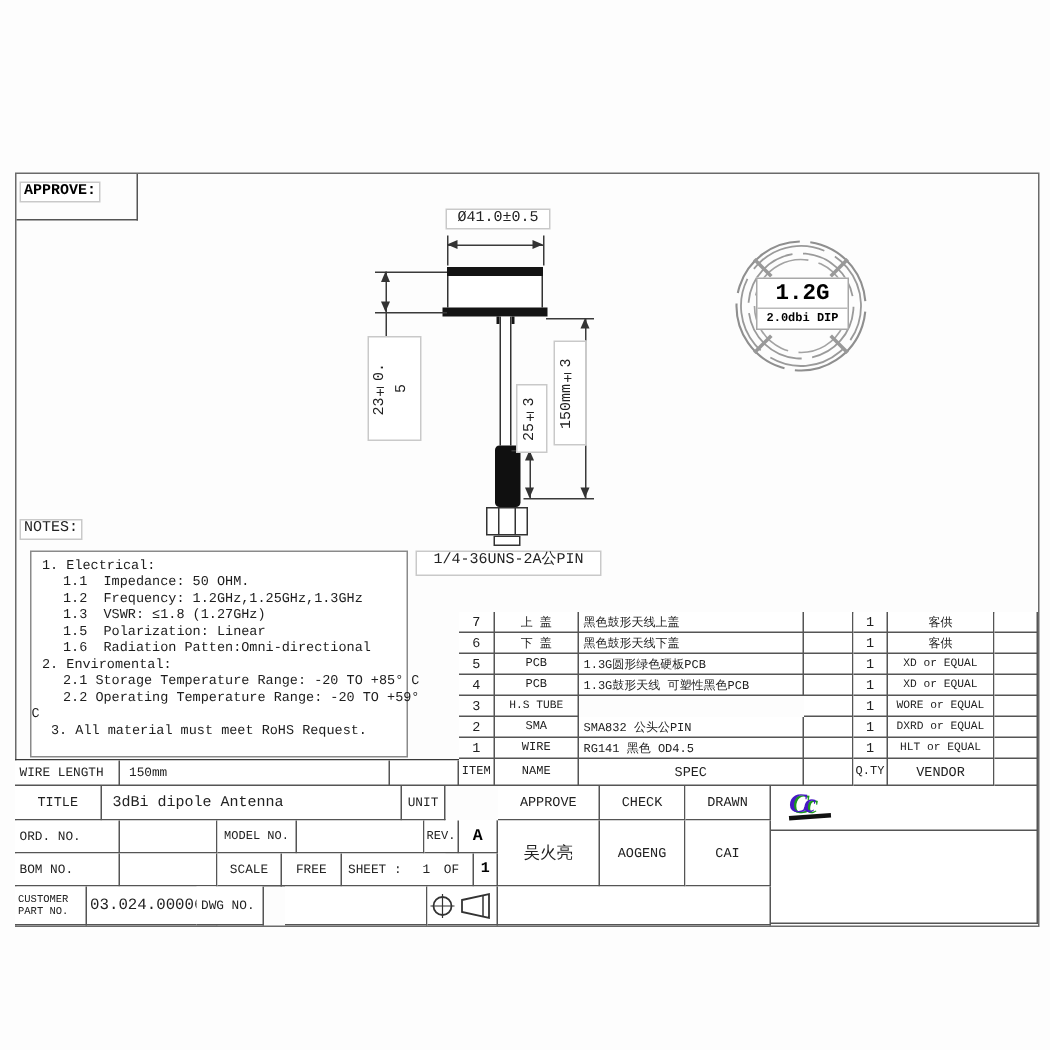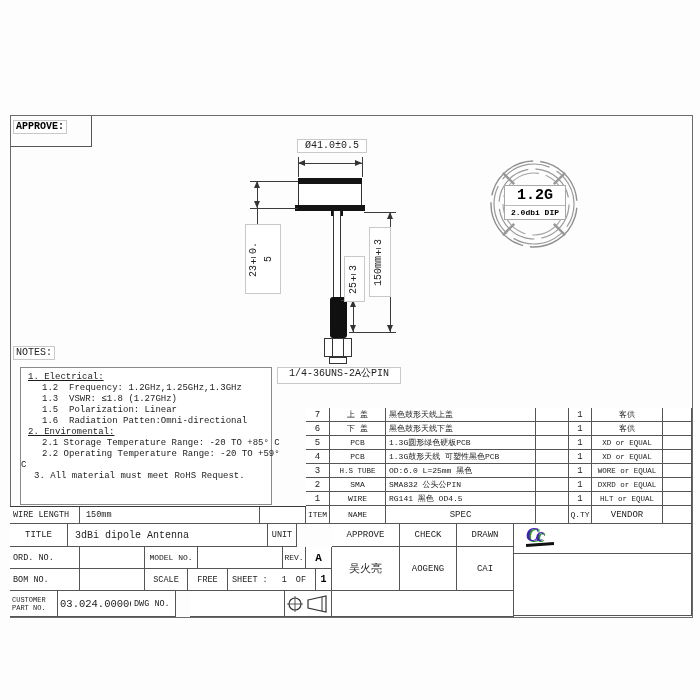--- a/index.html
+++ b/index.html
@@ -10,21 +10,21 @@
   .tag{border:1px solid #c9c9c9;background:#fff;padding:0 2px;display:inline-block;line-height:1.2;}
   .cell{position:absolute;box-sizing:border-box;border-right:1px solid #555;border-bottom:1px solid #555;
         background:#fff;display:flex;align-items:center;overflow:hidden;}
   .cc{justify-content:center;text-align:center;}
   .vt{writing-mode:vertical-rl;transform:rotate(180deg);text-align:center;}
   .arrU{position:absolute;width:0;height:0;border-left:3px solid transparent;border-right:3px solid transparent;border-bottom:7px solid #333;}
   .arrD{position:absolute;width:0;height:0;border-left:3px solid transparent;border-right:3px solid transparent;border-top:7px solid #333;}
   .arrL{position:absolute;width:0;height:0;border-top:3px solid transparent;border-bottom:3px solid transparent;border-right:7px solid #333;}
   .arrR{position:absolute;width:0;height:0;border-top:3px solid transparent;border-bottom:3px solid transparent;border-left:7px solid #333;}
   .note-line{white-space:pre;font-size:9px;line-height:11px;color:#1d1d1d;}
-  .ind1{padding-left:7px;text-decoration:underline;} .ind2{padding-left:21px;} .ind3{padding-left:13px;}
+  .ind1{padding-left:7px;} .ind2{padding-left:21px;} .ind3{padding-left:13px;}
   .hdr{font-size:8px;}
   .logoCc{font-family:"Liberation Serif",serif;font-style:italic;font-weight:bold;font-size:18px;
           color:#4718c4;text-shadow:1.5px 1.2px 0 #1c9a1c;letter-spacing:-2px;line-height:16px;}
 </style>
 </head>
 <body>
 
 <div id="canvas">
 
   <div class="abs" style="left:10px;top:115px;width:681px;height:501px;border:1.5px solid #6a6a6a;"></div>
@@ -92,20 +92,21 @@
     </svg>
     <div class="abs" style="left:26px;top:37px;width:60px;background:#fff;border:1px solid #a8a8a8;text-align:center;">
       <div style="font-weight:bold;font-size:15px;line-height:19px;color:#000;border-bottom:1px solid #bbb;">1.2G</div>
       <div style="font-weight:bold;font-size:8px;line-height:13px;color:#000;">2.0dbi DIP</div>
     </div>
   </div>
 
   <span class="abs tag" style="left:13px;top:346px;font-size:10px;">NOTES:</span>
   <div class="abs" style="left:20px;top:367px;width:252px;height:138px;box-sizing:border-box;border:1px solid #8a8a8a;background:#fff;padding-top:4px;">
     <div class="note-line ind1">1. Electrical:</div>
+    <div class="note-line ind2">1.1  Impedance: 50 OHM.</div>
     <div class="note-line ind2">1.2  Frequency: 1.2GHz,1.25GHz,1.3GHz</div>
     <div class="note-line ind2">1.3  VSWR: ≤1.8 (1.27GHz)</div>
     <div class="note-line ind2">1.5  Polarization: Linear</div>
     <div class="note-line ind2">1.6  Radiation Patten:Omni-directional</div>
     <div class="note-line ind1">2. Enviromental:</div>
     <div class="note-line ind2">2.1 Storage Temperature Range: -20 TO +85° C</div>
     <div class="note-line ind2">2.2 Operating Temperature Range: -20 TO +59°</div>
     <div class="note-line">C</div>
     <div class="note-line ind3">3. All material must meet RoHS Request.</div>
   </div>
@@ -139,21 +140,20 @@
   <div class="cell cc" style="left:306px;top:450px;width:24px;height:14px;font-size:9px;">4</div>
   <div class="cell cc" style="left:330px;top:450px;width:56px;height:14px;font-size:8px;">PCB</div>
   <div class="cell" style="left:386px;top:450px;width:150px;height:14px;font-size:8px;padding-left:3px;">1.3G鼓形天线 可塑性黑色PCB</div>
   <div class="cell" style="left:536px;top:450px;width:33px;height:14px;"></div>
   <div class="cell cc" style="left:569px;top:450px;width:23px;height:14px;font-size:9px;">1</div>
   <div class="cell cc" style="left:592px;top:450px;width:71px;height:14px;font-size:7.5px;">XD or EQUAL</div>
   <div class="cell" style="left:663px;top:450px;width:29px;height:14px;"></div>
 
   <div class="cell cc" style="left:306px;top:464px;width:24px;height:14px;font-size:9px;">3</div>
   <div class="cell cc" style="left:330px;top:464px;width:56px;height:14px;font-size:7.5px;">H.S TUBE</div>
-  <div class="cell" style="left:386px;top:464px;width:150px;height:14px;font-size:8px;padding-left:3px;">OD:6.0 L=25mm 黑色</div>
   <div class="cell" style="left:536px;top:464px;width:33px;height:14px;"></div>
   <div class="cell cc" style="left:569px;top:464px;width:23px;height:14px;font-size:9px;">1</div>
   <div class="cell cc" style="left:592px;top:464px;width:71px;height:14px;font-size:7.5px;">WORE or EQUAL</div>
   <div class="cell" style="left:663px;top:464px;width:29px;height:14px;"></div>
 
   <div class="cell cc" style="left:306px;top:478px;width:24px;height:14px;font-size:9px;">2</div>
   <div class="cell cc" style="left:330px;top:478px;width:56px;height:14px;font-size:8px;">SMA</div>
   <div class="cell" style="left:386px;top:478px;width:150px;height:14px;font-size:8px;padding-left:3px;">SMA832 公头公PIN</div>
   <div class="cell" style="left:536px;top:478px;width:33px;height:14px;"></div>
   <div class="cell cc" style="left:569px;top:478px;width:23px;height:14px;font-size:9px;">1</div>

